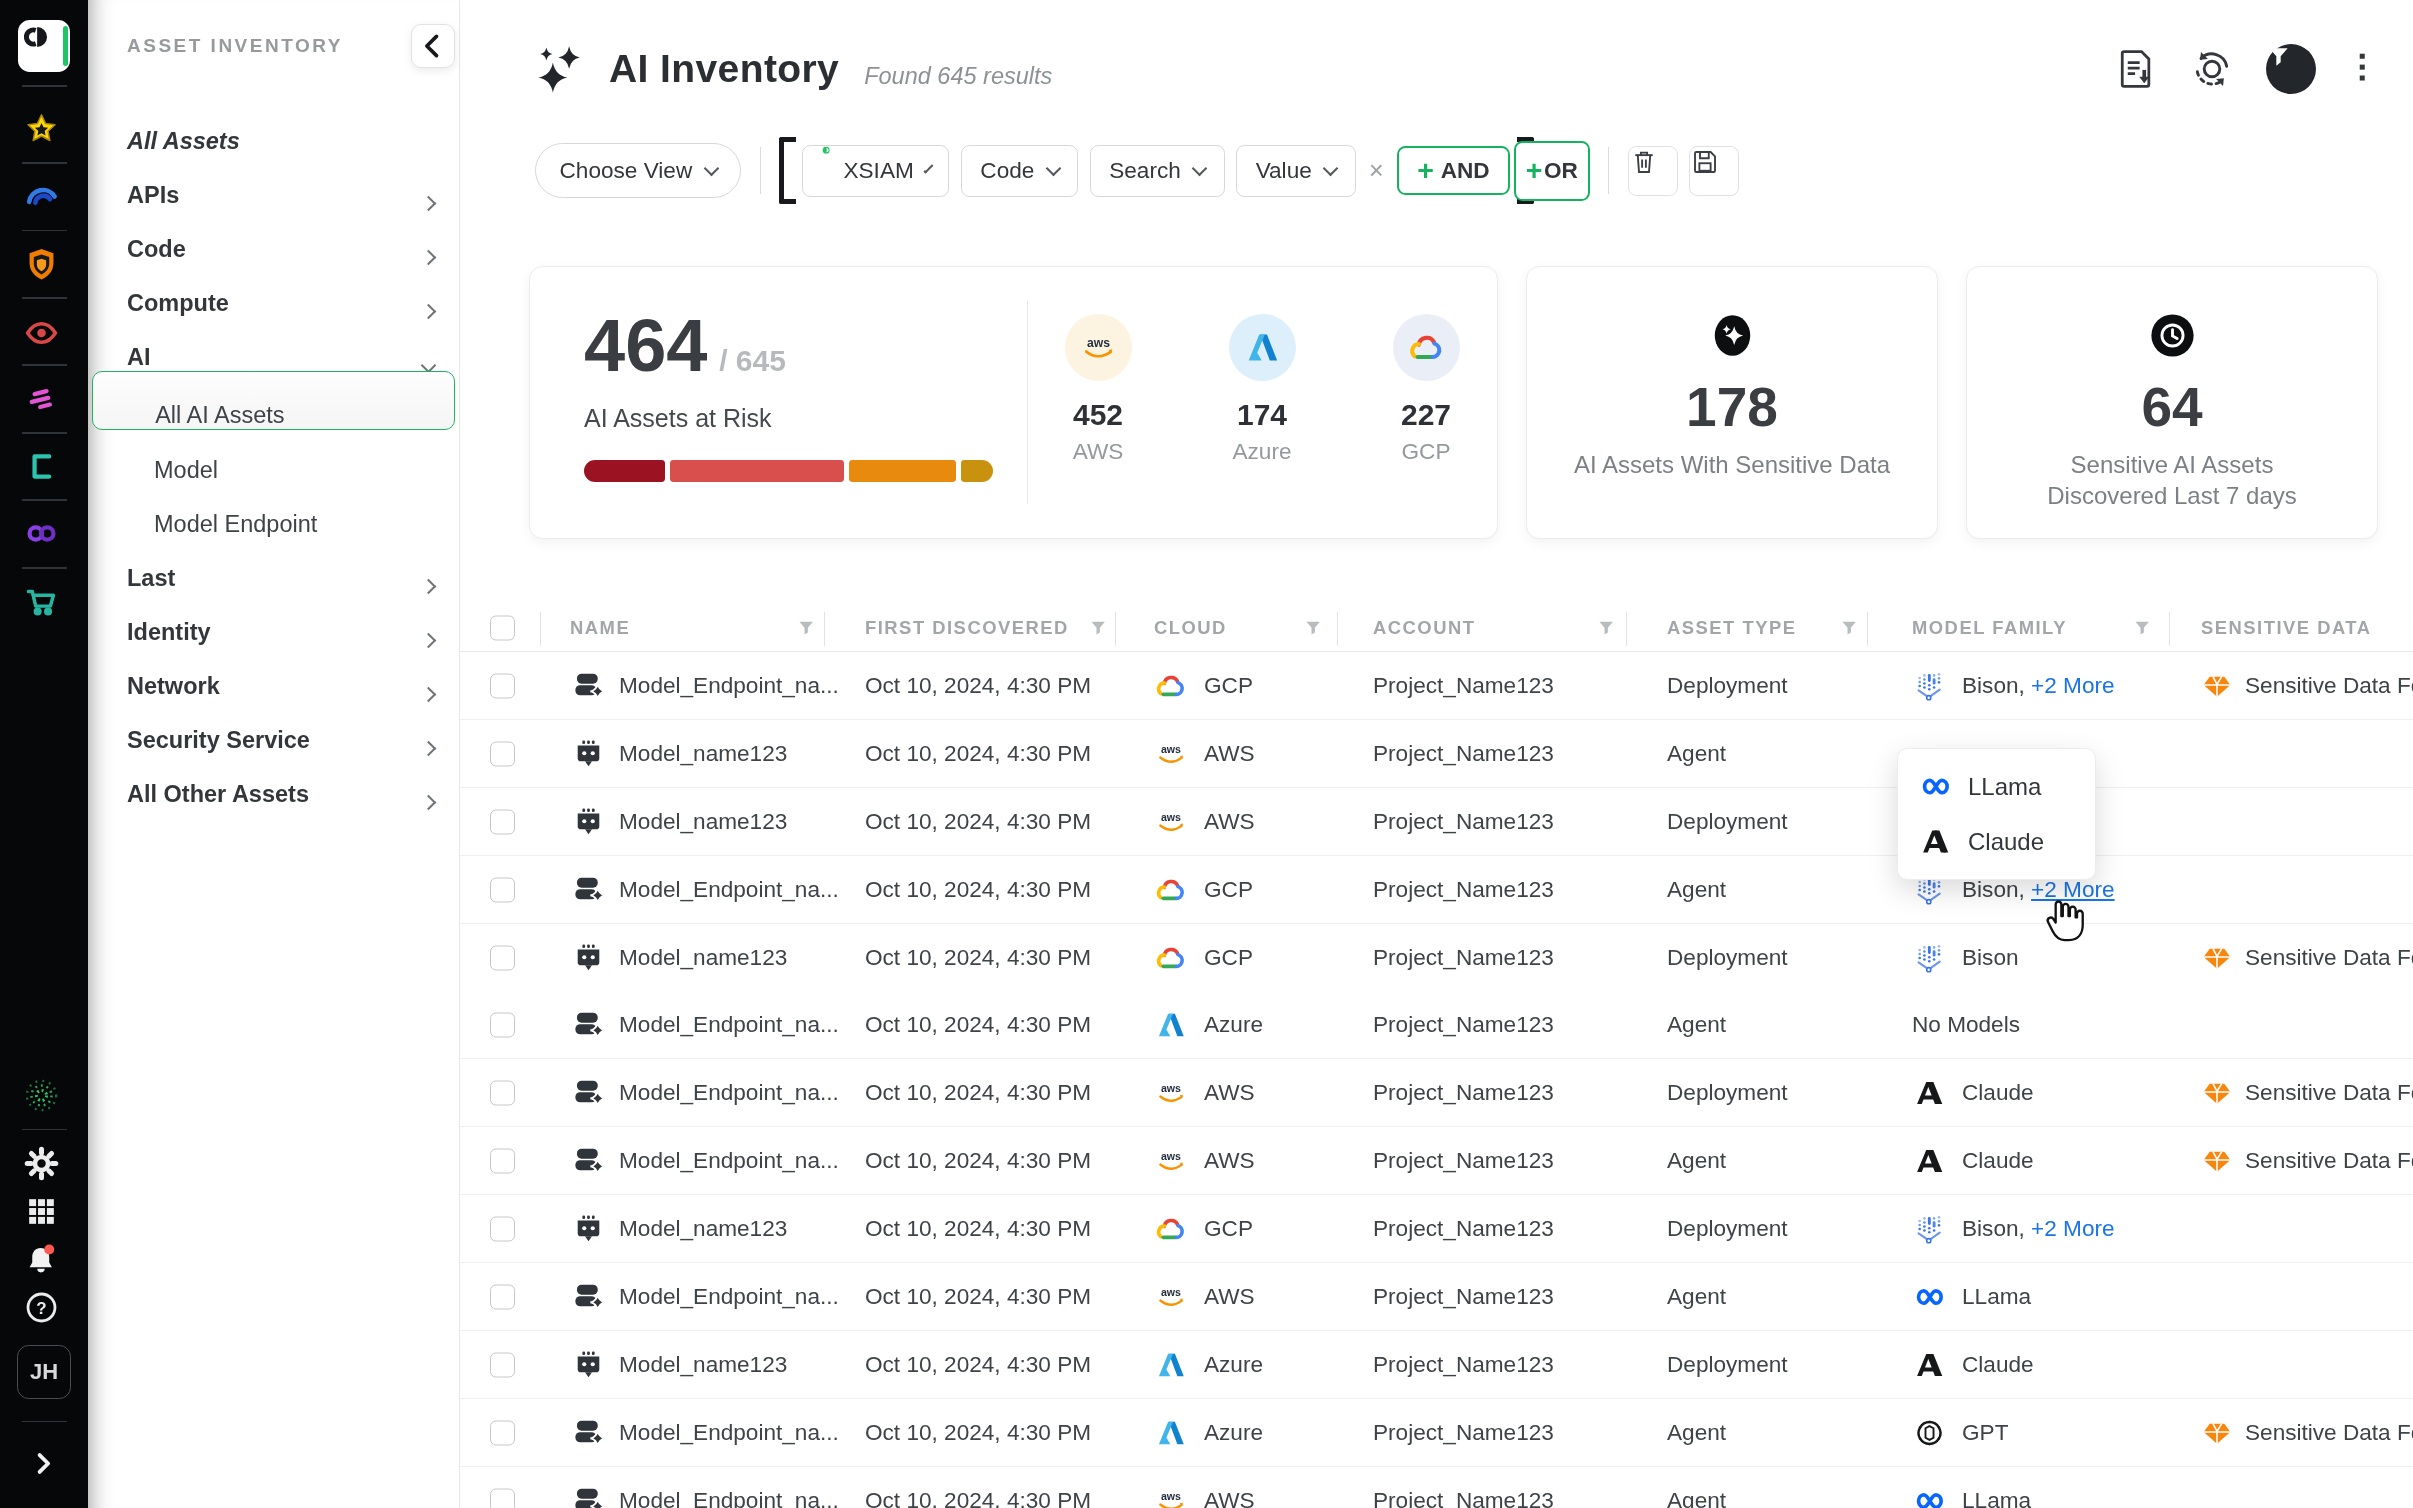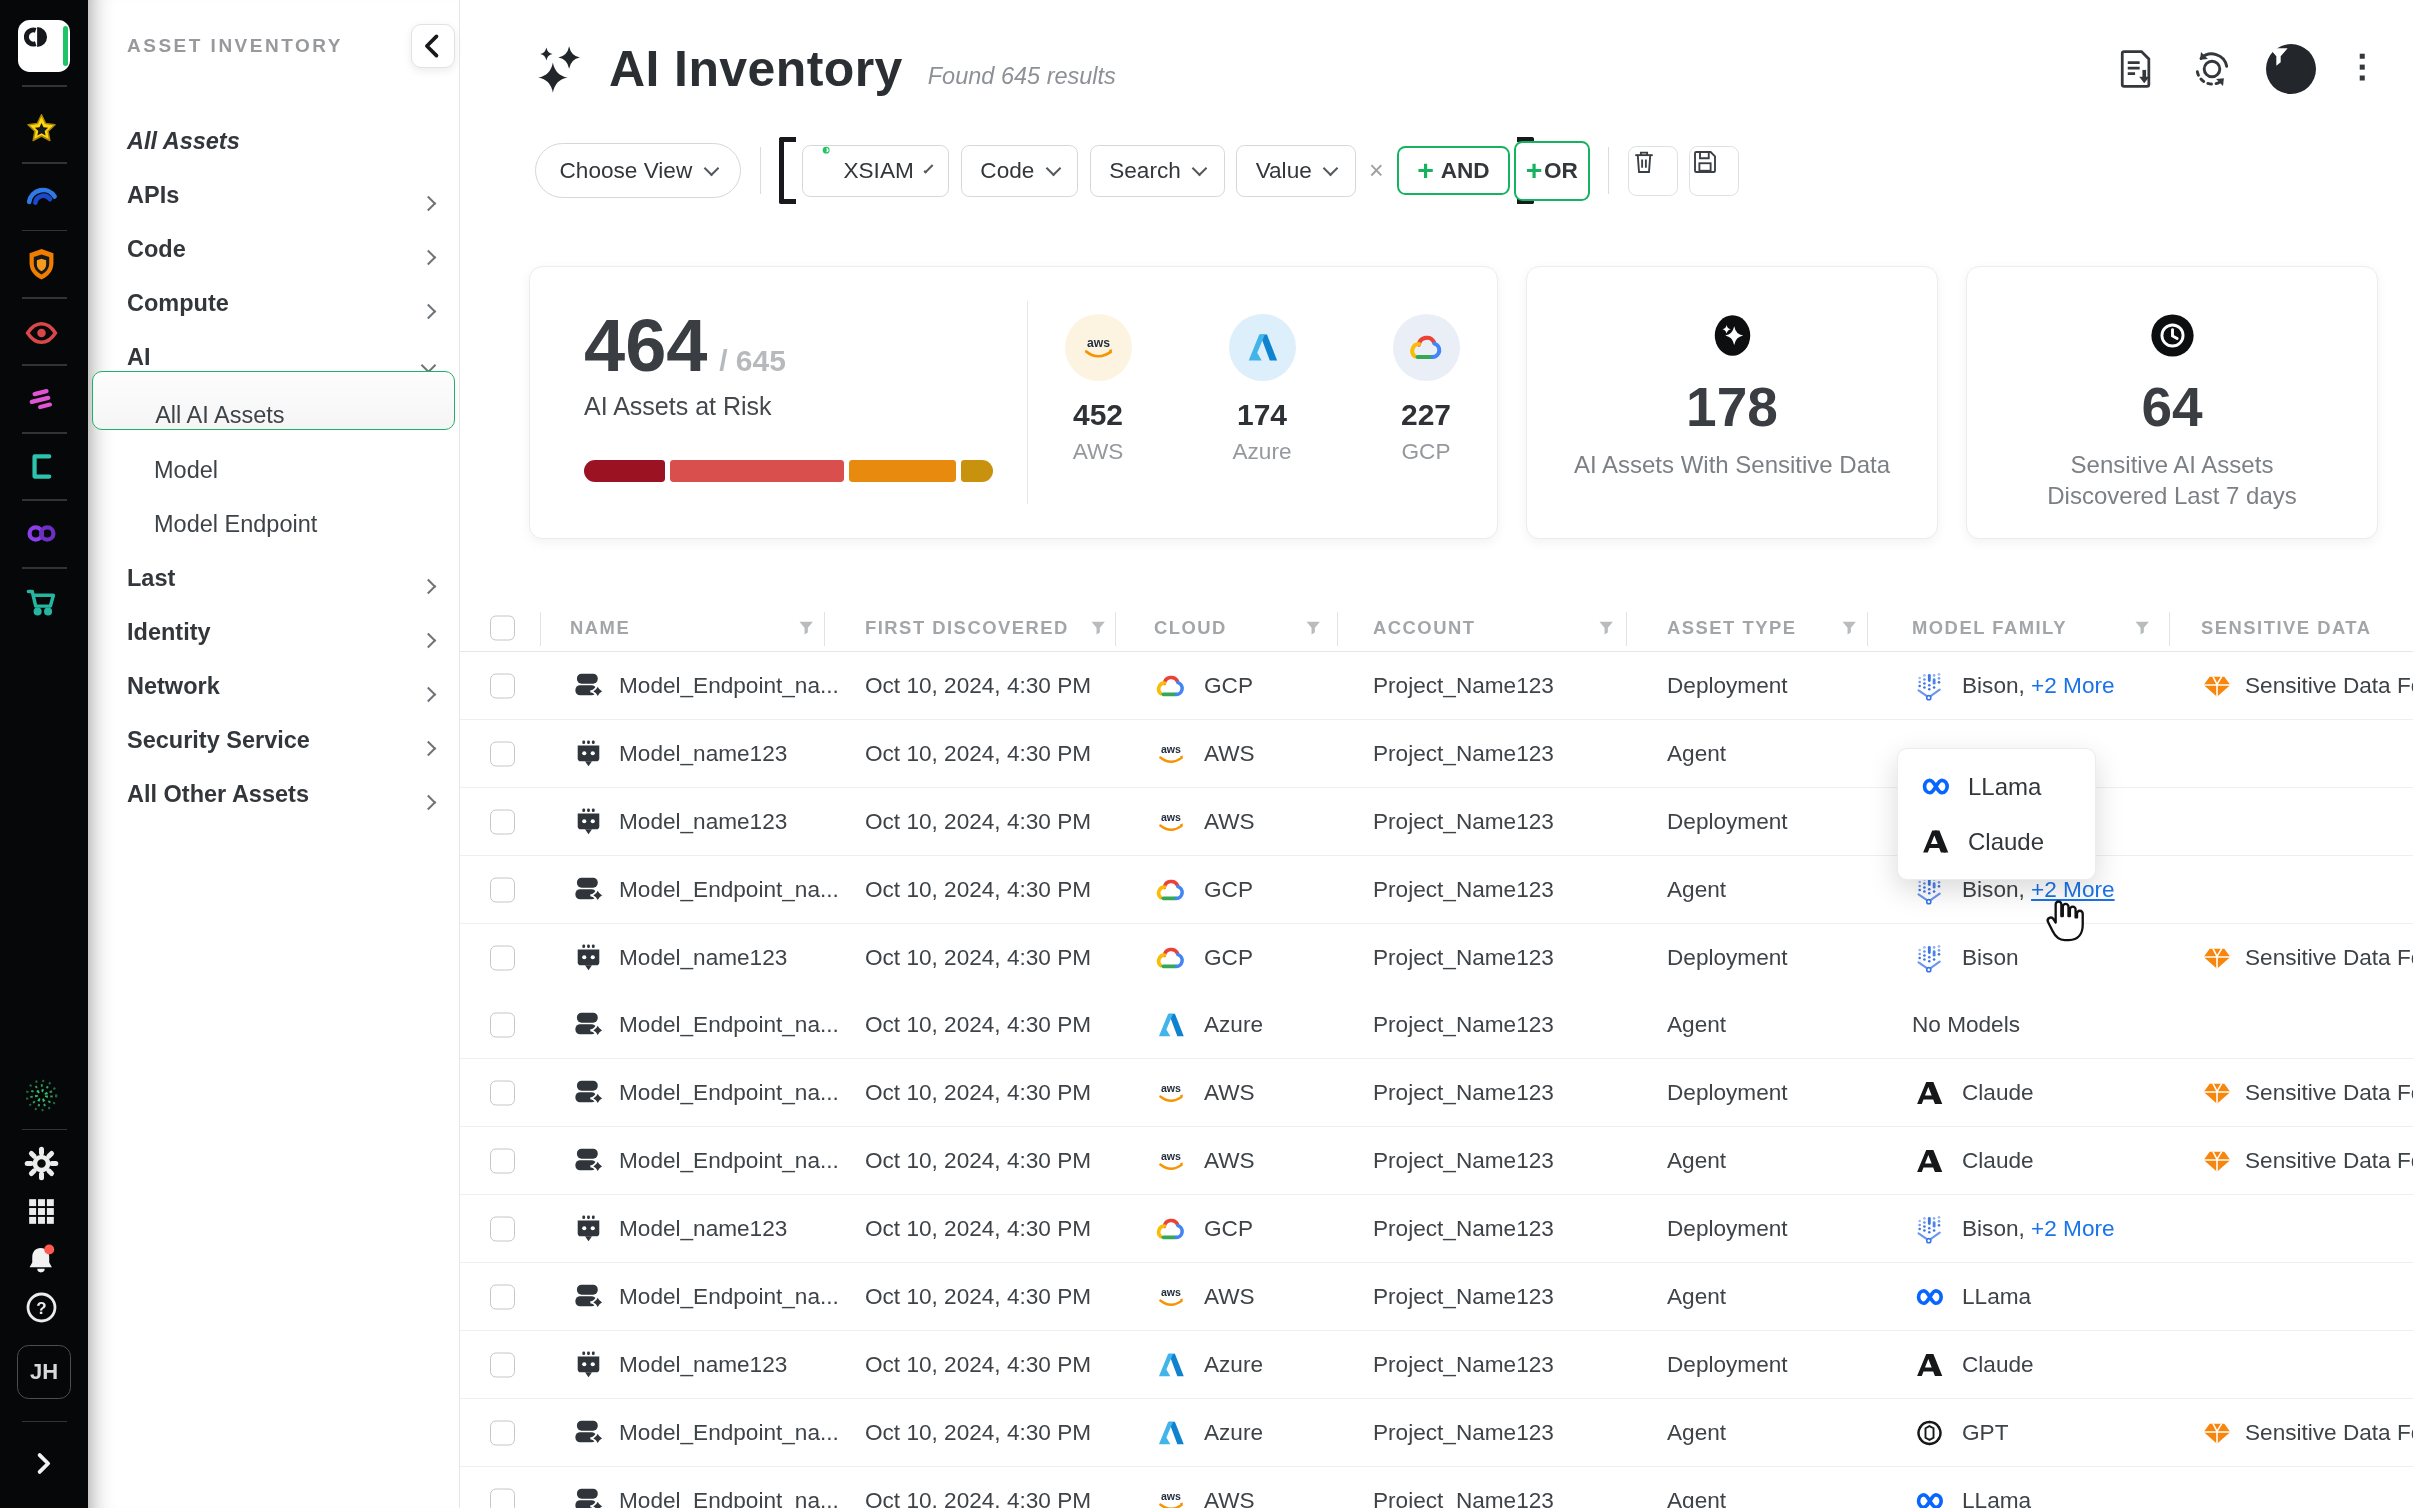--- a/index.html
+++ b/index.html
@@ -38,21 +38,21 @@
   .nav-item .chev.down{transform:rotate(45deg);margin-top:-5px}
   .nav-item.it{font-style:italic}
   .nav-item.sub{padding-left:66px;font-weight:normal;color:#3e4348}
   .nav-item.selected{height:59px;border:1.7px solid #1fb264;border-radius:10px;
     margin:0 4.2px;background:linear-gradient(180deg,#fdfdfd,#f5f5f5);padding-left:62px}
 
   
   .main{position:absolute;left:460px;top:0;right:0;bottom:0;background:#fff}
   .page-head{position:absolute;left:75px;top:25px;right:37px;height:87px;display:flex;align-items:center}
   .sparkles{width:52px;height:52px;margin-right:22px}
-  .page-title{font-size:50px;font-weight:bold;color:#2b2f33;letter-spacing:0.4px}
+  .page-title{font-size:39px;font-weight:bold;color:#2b2f33;letter-spacing:0.4px}
   .page-sub{font-style:italic;font-size:23.5px;color:#8d9196;margin-left:25px;margin-top:15px}
   .head-actions{margin-left:auto;display:flex;align-items:center;gap:32px}
   .ha-icon{width:44px;height:44px}
   .filter-circle{width:50px;height:50px;border-radius:50%;background:#23272c;
     display:flex;align-items:center;justify-content:center}
   .filter-circle svg{width:25px;height:25px}
 
   
   .filter-bar{position:absolute;left:75px;top:137px;height:67px;display:flex;align-items:center}
   .btn{border:0.8px solid #d7d7d7;border-radius:8.4px;background:#fff;height:52px;
@@ -75,21 +75,21 @@
   .icon-btn svg{width:30px;height:30px}
   .xsiam-ic{width:30px;height:30px}
 
   
   .stats{position:absolute;left:69px;top:266px;display:flex;gap:28px}
   .card{background:#fff;border:0.8px solid #ececec;border-radius:13.4px;box-shadow:0 3.4px 11.7px rgba(0,0,0,.05)}
   .card1{width:969px;height:273px;position:relative;padding:44px 0 0 54px}
   .bigrow{display:flex;align-items:baseline}
   .big{font-size:74px;font-weight:bold;color:#3a3e42;line-height:.95}
   .big-total{font-size:30px;color:#b7babd;font-weight:bold;margin-left:11.7px}
-  .risk-label{font-size:25px;color:#45494e;margin-top:11px}
+  .risk-label{font-size:25px;color:#45494e;margin-top:23px}
   .pbar{position:absolute;left:54px;top:193px;width:409px;height:22px;display:flex;gap:5px}
   .pseg{height:100%;border-radius:3.4px}
   .pseg:first-child{border-radius:11px 3.4px 3.4px 11px}
   .pseg:last-child{border-radius:3.4px 11px 11px 3.4px}
   .vline{position:absolute;left:497px;top:34px;bottom:34px;width:0.8px;background:#e8e8e8}
   .chips{position:absolute;left:497px;right:0;top:47px;display:flex;justify-content:center;gap:67px}
   .chip{display:flex;flex-direction:column;align-items:center;width:97px}
   .chip-circle{width:67px;height:67px;border-radius:50%;display:flex;align-items:center;justify-content:center}
   .chip-circle svg{width:39px;height:39px}
   .chip-num{font-size:30px;font-weight:bold;color:#2e3236;margin-top:17px}

